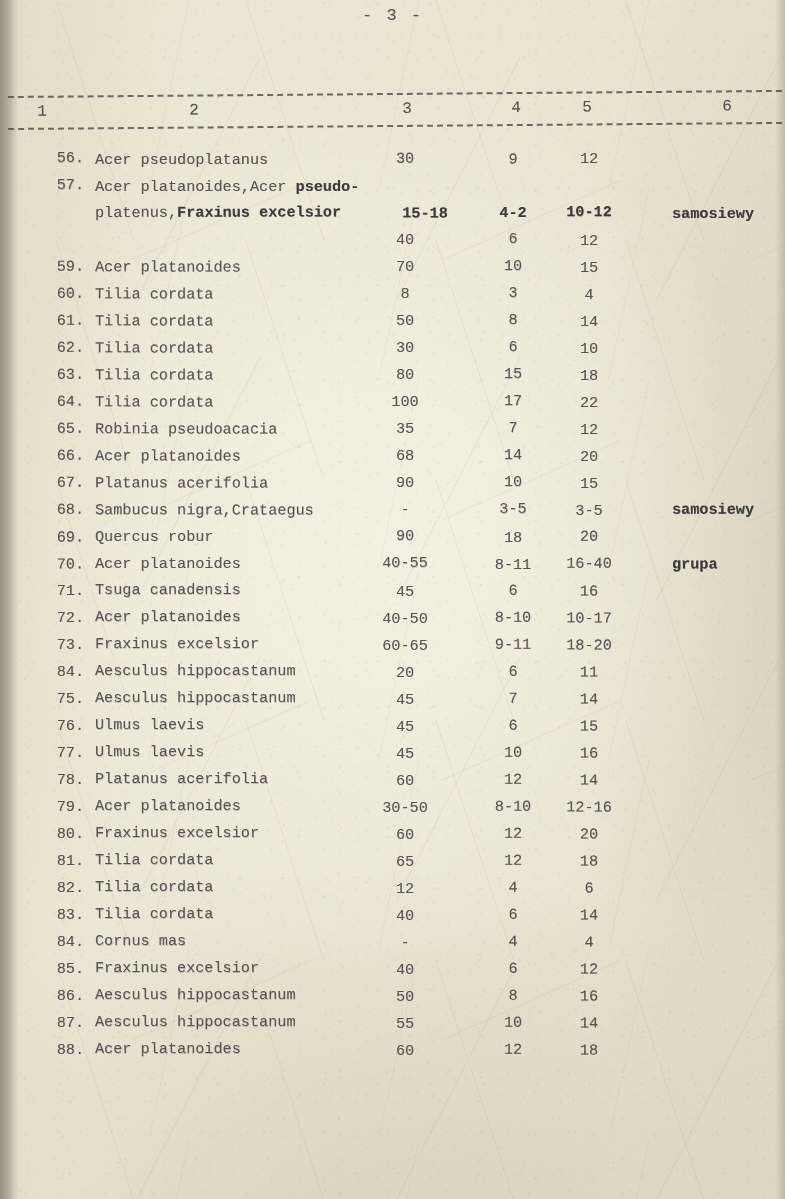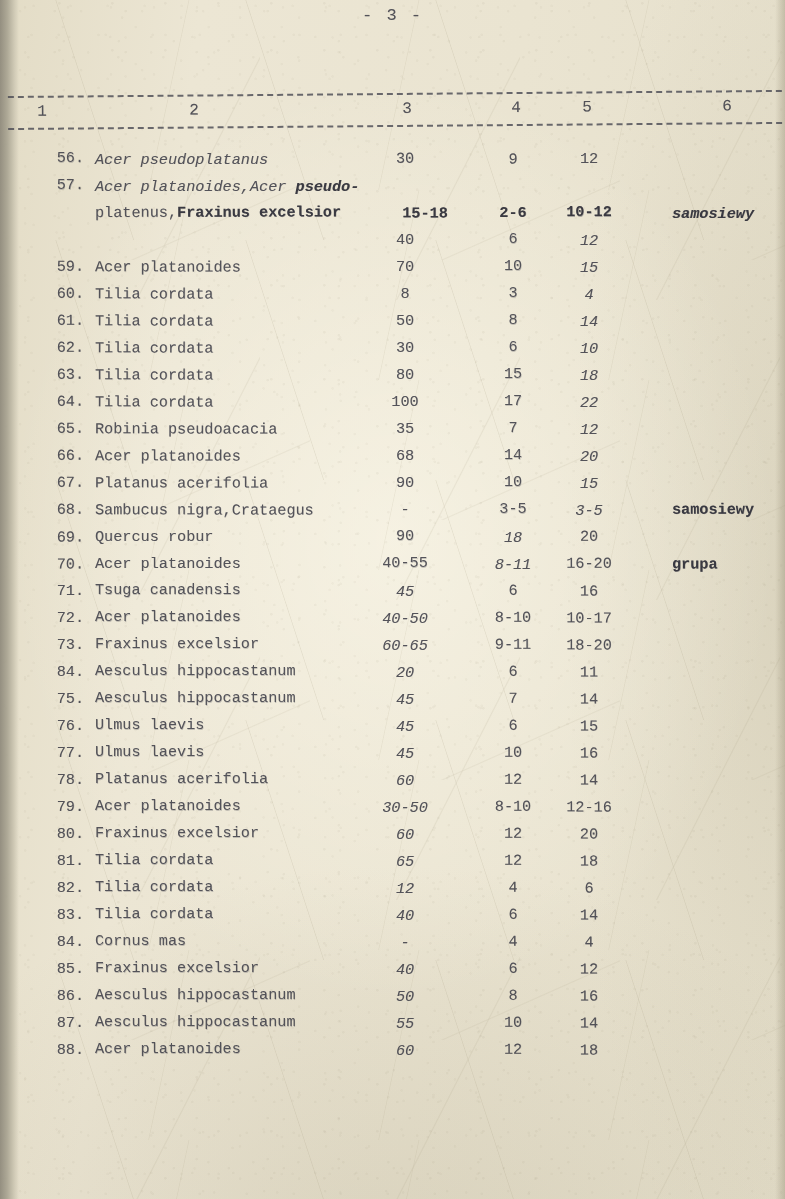--- a/index.html
+++ b/index.html
@@ -154,21 +154,21 @@
   }
   .c-num   { left: 36px;  width: 48px; text-align: right; }
   .c-name  { left: 95px;  }
   .c-v3    { left: 372px; width: 66px; text-align: center; }
   .c-v4    { left: 480px; width: 66px; text-align: center; }
   .c-v5    { left: 556px; width: 66px; text-align: center; }
   .c-note  { left: 672px; }
 
   
   .j1 { transform: translateY(-0.6px); }
-  .j2 { transform: translateY(0.7px); font-style: italic; }
+  .j2 { transform: translateY(0.7px); }
   .j3 { transform: translateY(-0.3px) rotate(-0.12deg); }
   .j4 { transform: translateY(0.4px) rotate(0.1deg); }
 
   .continuation .c-name { left: 95px; }
 </style>
 </head>
 <body>
 
 <div id="page">
 
@@ -198,21 +198,21 @@
         <div class="cell c-v4 ink j4">9</div>
         <div class="cell c-v5 ink ">12</div>
       </div>
       <div class="row">
         <div class="cell c-num ink j1">57.</div>
         <div class="cell c-name j2"><span class="ink">Acer platanoides,Acer </span><span class="ink-strong">pseudo-</span></div>
       </div>
       <div class="row continuation">
         <div class="cell c-name j3"><span class="ink">platenus,</span><span class="ink-strong">Fraxinus excelsior</span></div>
         <div class="cell c-v3 ink-strong j4" style="left: 392px; width: 66px; text-align: center;">15-18</div>
-        <div class="cell c-v4 ink-strong ">2-6</div>
+        <div class="cell c-v4 ink-strong ">4-2</div>
         <div class="cell c-v5 ink-strong j1">10-12</div>
         <div class="cell c-note ink-strong j2">samosiewy</div>
       </div>
       <div class="row continuation">
         <div class="cell c-v3 ink ">40</div>
         <div class="cell c-v4 ink j1">6</div>
         <div class="cell c-v5 ink j2">12</div>
       </div>
       <div class="row">
         <div class="cell c-num ink j3">59.</div>
@@ -290,21 +290,21 @@
         <div class="cell c-name ink ">Quercus robur</div>
         <div class="cell c-v3 ink j1">90</div>
         <div class="cell c-v4 ink j2">18</div>
         <div class="cell c-v5 ink j3">20</div>
       </div>
       <div class="row">
         <div class="cell c-num ink j4">70.</div>
         <div class="cell c-name ink ">Acer platanoides</div>
         <div class="cell c-v3 ink j1">40-55</div>
         <div class="cell c-v4 ink j2">8-11</div>
-        <div class="cell c-v5 ink j3">16-20</div>
+        <div class="cell c-v5 ink j3">16-40</div>
         <div class="cell c-note ink-strong j4">grupa</div>
       </div>
       <div class="row">
         <div class="cell c-num ink ">71.</div>
         <div class="cell c-name ink j1">Tsuga canadensis</div>
         <div class="cell c-v3 ink j2">45</div>
         <div class="cell c-v4 ink j3">6</div>
         <div class="cell c-v5 ink j4">16</div>
       </div>
       <div class="row">

